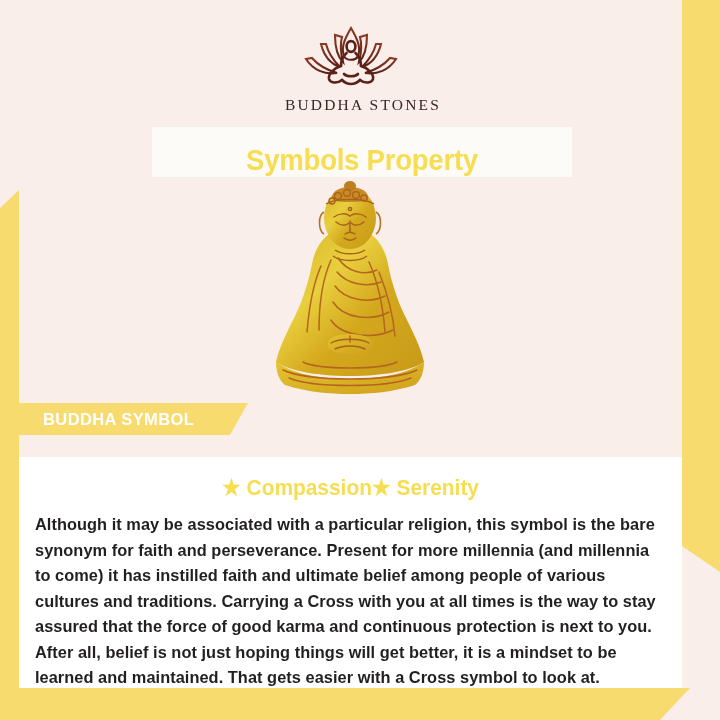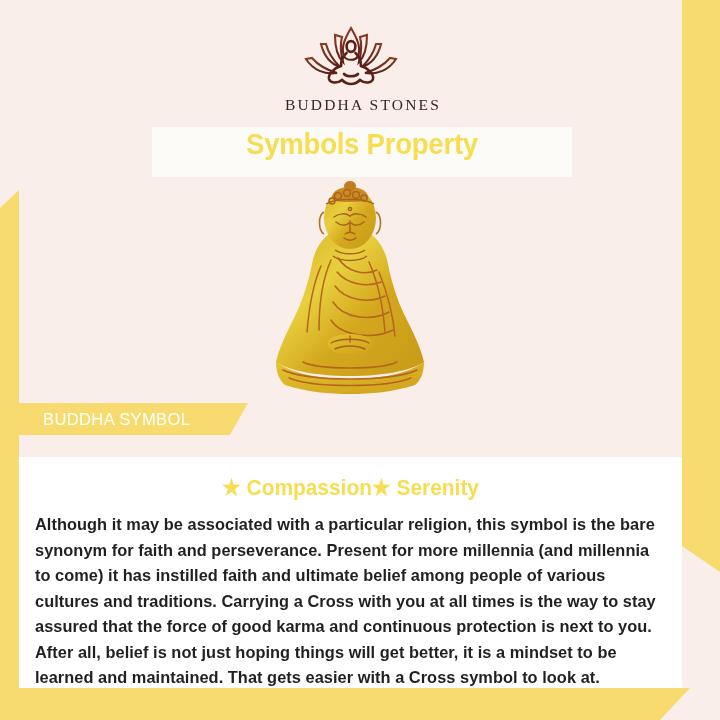--- a/index.html
+++ b/index.html
@@ -64,21 +64,21 @@
     color:#3a2520;
     font-weight:400;
     margin-left:25px;
   }
 
   .title-band {
     position:absolute;
     left:133px; top:127px;
     width:420px; height:50px;
     background:#fdfbf8;
-    display:flex; align-items:flex-start; justify-content:center;
+    display:flex; align-items:flex-end; justify-content:center;
   }
   .title-text {
     font-family:"Liberation Sans Narrow","Liberation Sans", sans-serif;
     font-weight:700;
     font-size:30px;
     color:#f7dd51;
     letter-spacing:-0.3px;
     transform:scaleX(0.92);
     white-space:nowrap;
   }
@@ -96,21 +96,21 @@
     width:229px; height:32px;
     background:#f7db6f;
     clip-path:polygon(0 0, 100% 0, calc(100% - 18px) 100%, 0 100%);
     display:flex; align-items:center;
   }
   .symbol-banner-label {
     margin-left:24px;
     color:#ffffff;
     font-size:16.5px;
     letter-spacing:0.4px;
-    font-weight:400;
+    font-weight:700;
     white-space:nowrap;
   }
 
   
   .content {
     position:absolute;
     left:19px; top:457px; right:38px; bottom:32px;
     background:#ffffff;
     padding:9px;
   }

